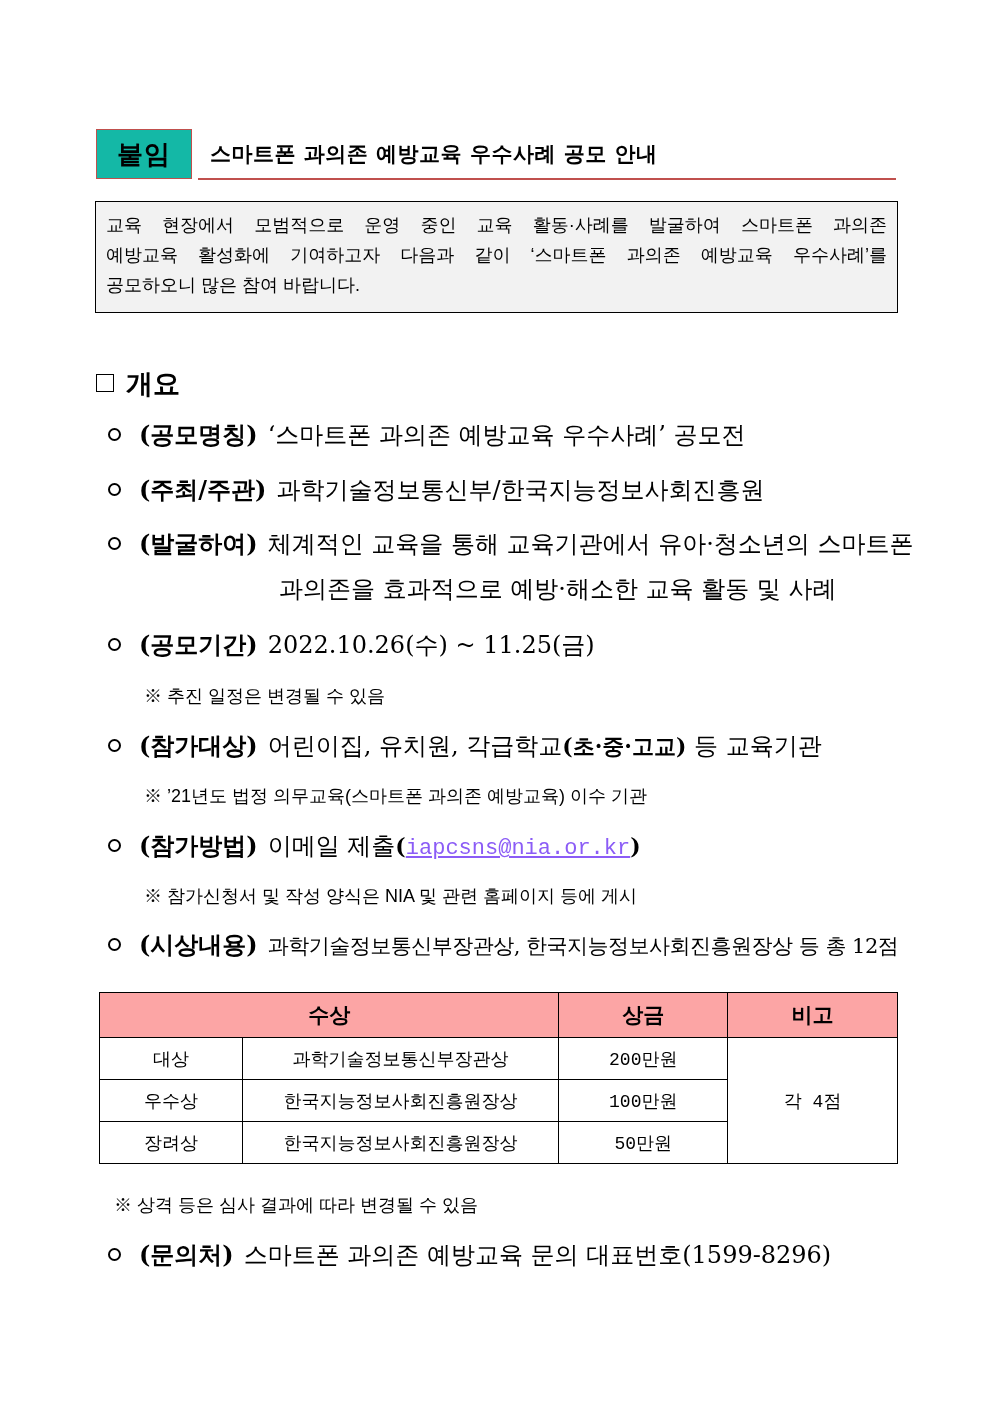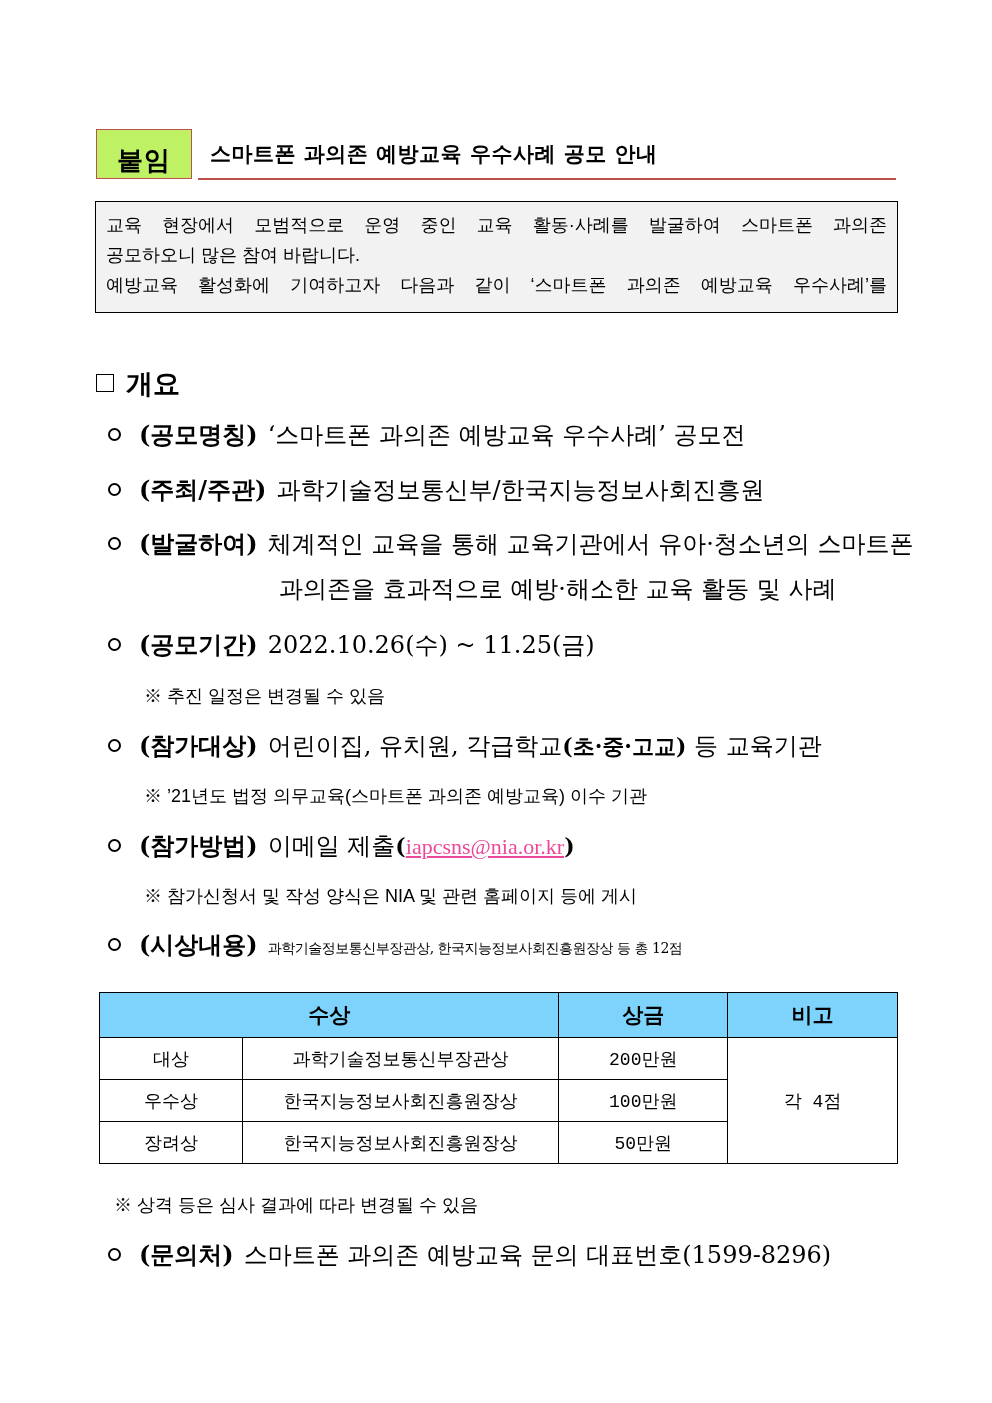--- a/index.html
+++ b/index.html
@@ -5,22 +5,22 @@
     html, body { margin: 0; padding: 0; background: #ffffff; }
     body {
       width: 992px; height: 1403px; position: relative; overflow: hidden;
       font-family: "DejaVu Sans", sans-serif; color: #000;
     }
     .abs { position: absolute; }
 
     
     .tag-box {
       left: 96px; top: 129px; width: 96px; height: 50px;
-      background: #bef264; border: 1px solid #c0504d; box-sizing: border-box;
-      display: flex; align-items: flex-end; justify-content: center;
+      background: #14b8a6; border: 1px solid #c0504d; box-sizing: border-box;
+      display: flex; align-items: center; justify-content: center;
       font-size: 26px; font-weight: bold; letter-spacing: 1px;
     }
     .title-text {
       left: 210px; top: 132px; height: 44px; line-height: 44px;
       font-size: 21px; font-weight: bold; white-space: nowrap; letter-spacing: 0.5px;
     }
     .title-underline {
       left: 198px; top: 178px; width: 698px; height: 2px; background: #c0504d;
     }
 
@@ -47,49 +47,49 @@
 
     
     .item { left: 108px; white-space: nowrap; font-size: 24px; line-height: 36px; font-family: "DejaVu Serif", serif; }
     .bullet-o {
       display: inline-block; width: 13px; height: 13px; border: 2px solid #000; border-radius: 50%;
       box-sizing: border-box; vertical-align: middle; margin-right: 18px; position: relative; top: -2px;
     }
     .item-label { font-weight: bold; margin-right: 10px; }
     .item-text { }
     .small-paren { font-size: 22px; font-weight: bold; }
-    .email { color: #ec4899; text-decoration: underline; font-family: Liberation Serif, serif; font-size: 22px; }
+    .email { color: #8b5cf6; text-decoration: underline; font-family: Liberation Mono, monospace; font-size: 22px; }
     .cont { left: 279px; font-size: 24px; line-height: 36px; white-space: nowrap; font-family: "DejaVu Serif", serif; }
 
     .note { left: 144px; font-size: 18px; line-height: 30px; white-space: nowrap; font-family: "Liberation Sans", sans-serif; }
 
     
     table.prize {
       position: absolute; left: 99px; top: 992px; width: 799px;
       border-collapse: collapse; font-family: "Liberation Sans", sans-serif;
     }
     table.prize th, table.prize td { border: 1px solid #000; text-align: center; padding: 0; }
-    table.prize th { background: #7dd3fc; height: 44px; font-size: 21px; font-weight: bold; font-family: Liberation Serif, serif; }
+    table.prize th { background: #fca5a5; height: 44px; font-size: 21px; font-weight: bold; font-family: Liberation Serif, serif; }
     table.prize td { height: 41px; font-size: 18px; font-family: Liberation Mono, monospace; }
 
     .footnote { left: 114px; top: 1190px; font-size: 18px; line-height: 30px; white-space: nowrap; font-family: "Liberation Sans", sans-serif; }
   </style>
 </head>
 <body>
 
 <div class="abs tag-box">
   <span>붙임</span>
 </div>
 <div class="abs title-text">스마트폰 과의존 예방교육 우수사례 공모 안내</div>
 <div class="abs title-underline"></div>
 
 <div class="abs intro-box">
   <span class="intro-line"> 교육 현장에서 모범적으로 운영 중인 교육 활동·사례를 발굴하여 스마트폰 과의존</span>
+  <span class="intro-line">예방교육 활성화에 기여하고자 다음과 같이 ‘스마트폰 과의존 예방교육 우수사례’를</span>
   <span class="intro-line last">공모하오니 많은 참여 바랍니다.</span>
-  <span class="intro-line">예방교육 활성화에 기여하고자 다음과 같이 ‘스마트폰 과의존 예방교육 우수사례’를</span>
 </div>
 
 <div class="abs section-head">
   <span class="sq"></span><span>개요</span>
 </div>
 
 <div class="abs item" style="top:417px">
   <span class="bullet-o"></span><span class="item-label">(공모명칭)</span><span class="item-text">‘스마트폰 과의존 예방교육 우수사례’ 공모전</span>
 </div>
 
@@ -111,21 +111,21 @@
   <span class="bullet-o"></span><span class="item-label">(참가대상)</span><span class="item-text">어린이집, 유치원, 각급학교</span><span class="small-paren">(초·중·고교)</span><span> 등 교육기관</span>
 </div>
 <div class="abs note" style="top:781px">※ ’21년도 법정 의무교육(스마트폰 과의존 예방교육) 이수 기관</div>
 
 <div class="abs item" style="top:828px">
   <span class="bullet-o"></span><span class="item-label">(참가방법)</span><span class="item-text">이메일 제출</span><span class="small-paren">(</span><a class="email">iapcsns@nia.or.kr</a><span class="small-paren">)</span>
 </div>
 <div class="abs note" style="top:881px">※ 참가신청서 및 작성 양식은 NIA 및 관련 홈페이지 등에 게시</div>
 
 <div class="abs item" style="top:927px">
-  <span class="bullet-o"></span><span class="item-label">(시상내용)</span><span class="item-text" style="font-size:14px;letter-spacing:-0.5px">과학기술정보통신부장관상, 한국지능정보사회진흥원장상 등 총 12점</span>
+  <span class="bullet-o"></span><span class="item-label">(시상내용)</span><span class="item-text" style="font-size:21px;letter-spacing:-0.5px">과학기술정보통신부장관상, 한국지능정보사회진흥원장상 등 총 12점</span>
 </div>
 
 <table class="prize">
   <colgroup>
     <col style="width:143px">
     <col style="width:317px">
     <col style="width:169px">
     <col style="width:170px">
   </colgroup>
   <thead>

